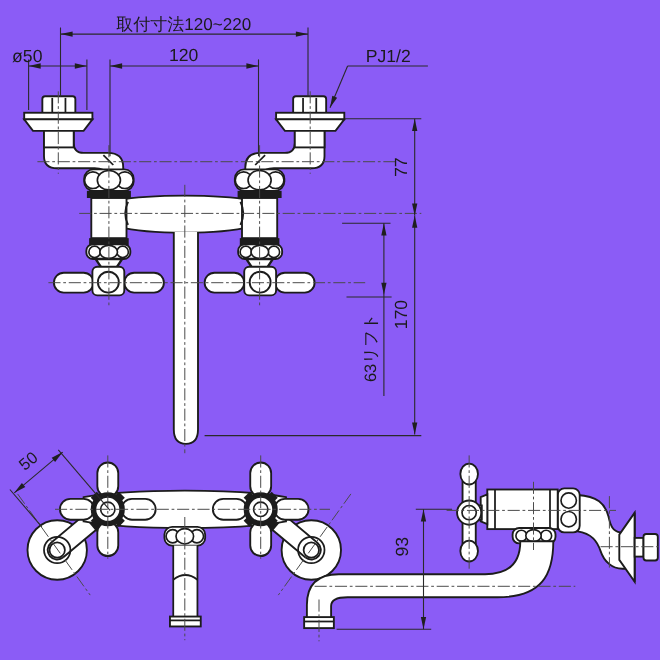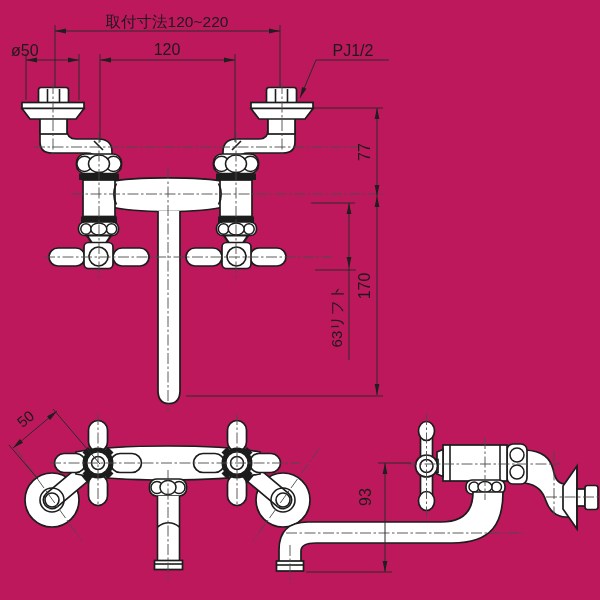--- a/index.html
+++ b/index.html
@@ -1,16 +1,16 @@
 <!DOCTYPE html>
 <html><head>
 <meta charset="utf-8">
 <style>
   html,body{margin:0;padding:0;background:#ffffff;}
-  .page{width:600px;height:600px;background:#be185d;position:relative;overflow:hidden;}
+  .page{width:600px;height:600px;background:#8b5cf6;position:relative;overflow:hidden;}
   svg{display:block;}
   text{font-family:"Liberation Sans","DejaVu Sans",sans-serif;fill:#1b1b1b;}
   .dimtxt{font-size:16px;}
   .dimtxt-s{font-size:15px;}
   .kanji{font-size:15.5px;}
   .outline{fill:#ffffff;stroke:#1c1c1c;stroke-width:1.7;}
   .outline2{fill:#ffffff;stroke:#1c1c1c;stroke-width:1.5;}
   .nofill{fill:none;stroke:#1c1c1c;stroke-width:1.6;}
   .thin{fill:none;stroke:#2a2a2a;stroke-width:1;}
   .cl{fill:none;stroke:#4a4a4a;stroke-width:0.9;stroke-dasharray:11 2.5 2.5 2.5;}

